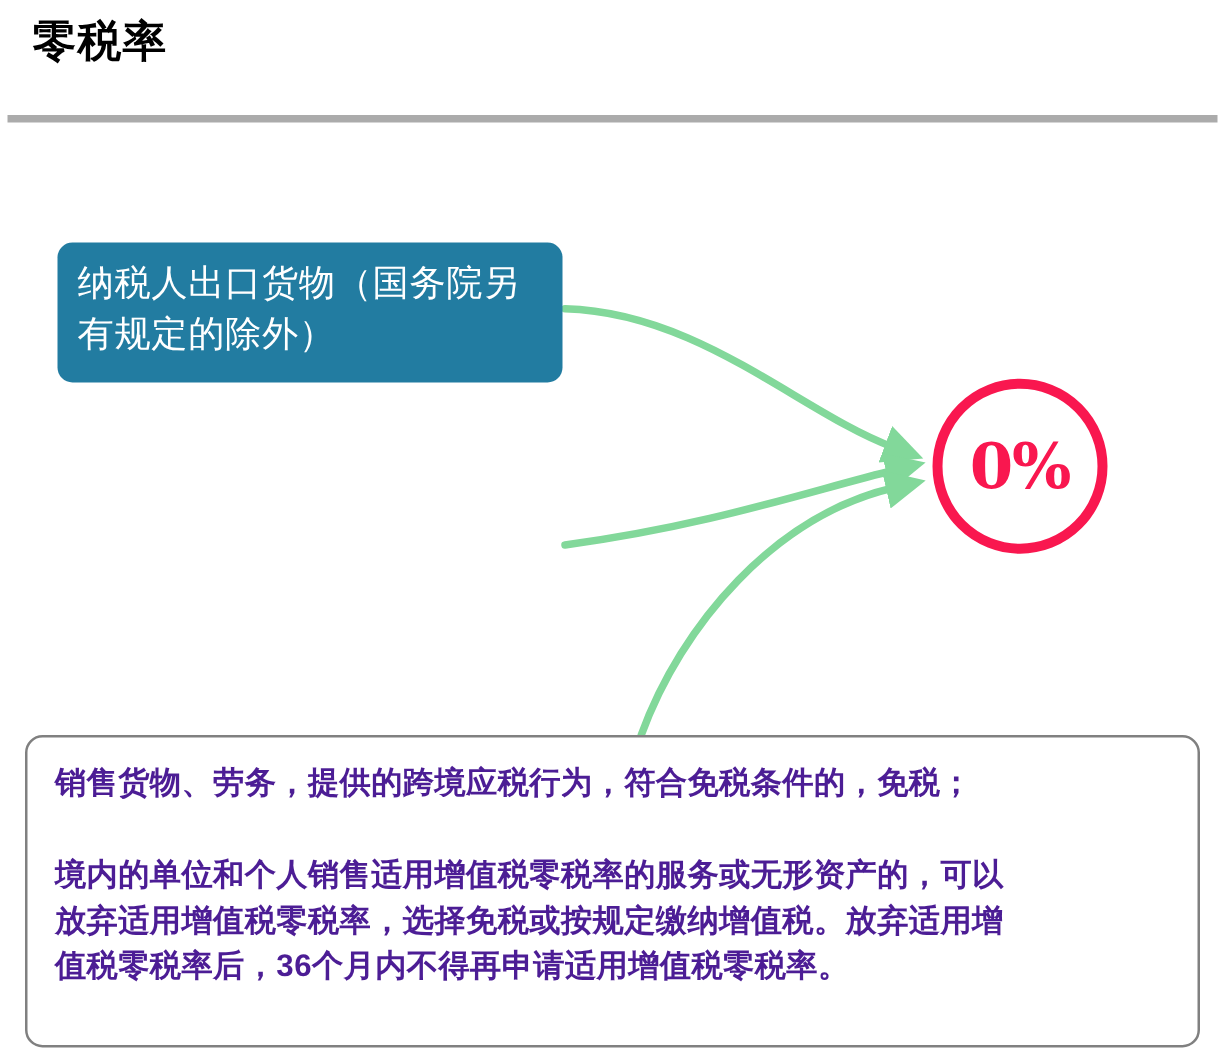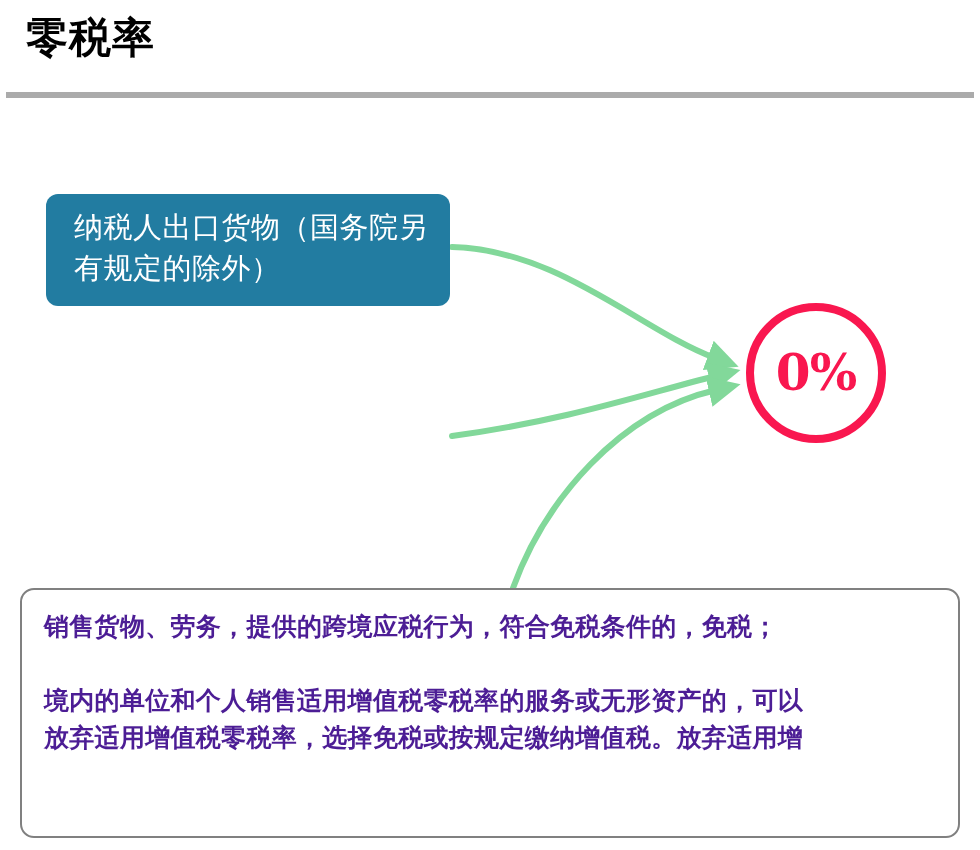--- a/index.html
+++ b/index.html
@@ -21,21 +21,21 @@
     width: 980px;
     height: 850px;
     background: #ffffff;
   }
 
   
   #slide-title {
     position: absolute;
     left: 26px;
     top: 14px;
-    font-size: 42px;
+    font-size: 35px;
     font-weight: bold;
     color: #000000;
     letter-spacing: 1px;
     line-height: 1.15;
     white-space: nowrap;
   }
 
   #title-rule {
     position: absolute;
     left: 6px;
@@ -48,21 +48,21 @@
   
   .teal-box {
     position: absolute;
     background: #227CA1;
     border-radius: 12px;
     color: #ffffff;
     box-sizing: border-box;
     font-size: 29px;
     line-height: 1.42;
     letter-spacing: 0.5px;
-    padding: 13px 16px 12px 28px;
+    padding: 13px 16px 12px 16px;
   }
 
   #box-export {
     left: 46px;
     top: 194px;
     width: 404px;
     height: 112px;
   }
 
   #box-crossborder {
@@ -159,15 +159,16 @@
     <span id="zero-label">0%</span>
   </div>
 
   <div id="note-box">
     <div class="note-line">销售货物、劳务，提供的跨境应税行为，符合免税条件的，免税；</div>
 
     <div id="note-para-gap"></div>
 
     <div class="note-line">境内的单位和个人销售适用增值税零税率的服务或无形资产的，可以</div>
     <div class="note-line">放弃适用增值税零税率，选择免税或按规定缴纳增值税。放弃适用增</div>
+    <div class="note-line">值税零税率后，36个月内不得再申请适用增值税零税率。</div>
   </div>
 
 </div>
 
 </body></html>

